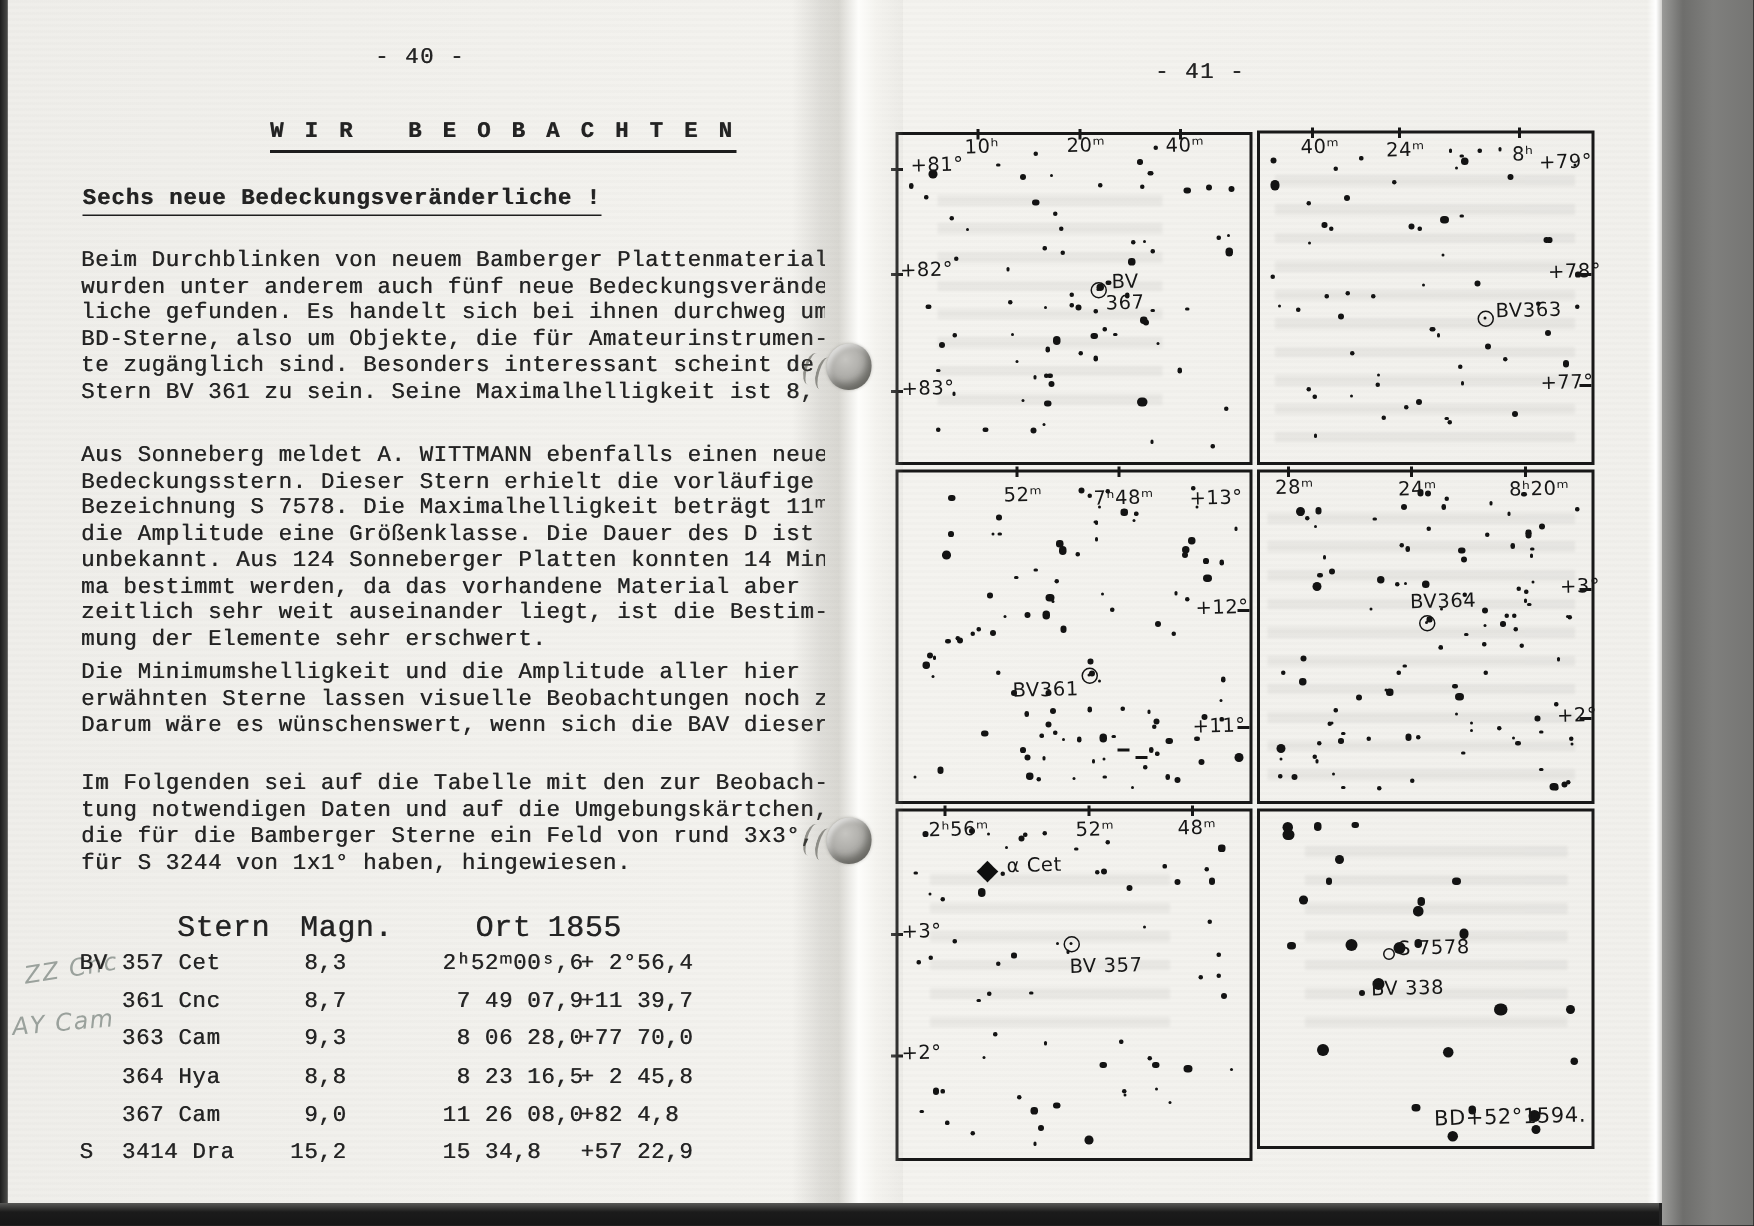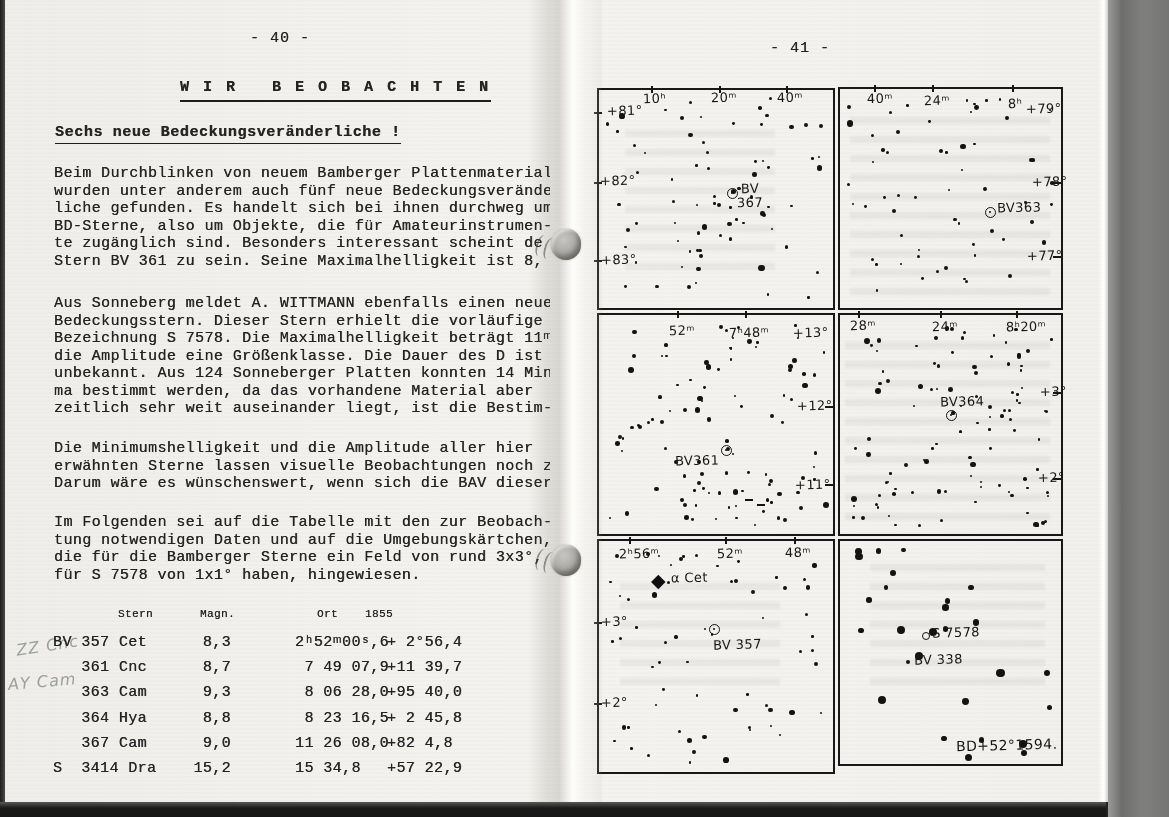--- a/index.html
+++ b/index.html
@@ -54,21 +54,21 @@
   }
   #left-text{position:absolute;left:54px;top:0;width:496px;height:802px;z-index:2;overflow:hidden;}
   .para{position:absolute;left:0;width:520px;}
   .tline{font-size:15px;line-height:17.5px;letter-spacing:0.4px;white-space:pre;}
   .mnote{
     position:absolute;z-index:2;font-family:"DejaVu Sans",sans-serif;font-style:italic;
     font-size:16px;color:#9aa19c;letter-spacing:1px;white-space:nowrap;
   }
   
   #table-block{position:absolute;left:0;top:0;z-index:2;}
-  .th{position:absolute;font-size:11px;letter-spacing:0.4px;white-space:pre;}
+  .th{position:absolute;font-size:20px;letter-spacing:0.4px;white-space:pre;}
   .trow{position:absolute;height:22px;}
   .tc{position:absolute;font-size:15px;letter-spacing:0.4px;white-space:pre;}
   .tc-stern{left:53px;}
   .tc-magn{left:180px;width:51px;text-align:right;}
   .tc-ort{left:295px;}
   .tc-dec{left:387px;}
   
   .chart{position:absolute;border:2.5px solid #181818;z-index:3;}
   .dot{position:absolute;background:#131313;border-radius:50%;}
   .clabel{
@@ -121,31 +121,32 @@
       <div class="tline typew">Stern BV 361 zu sein. Seine Maximalhelligkeit ist 8,</div>
     </div>
     <div class="para" style="top: 295px;">
       <div class="tline typew">Aus Sonneberg meldet A. WITTMANN ebenfalls einen neuen</div>
       <div class="tline typew">Bedeckungsstern. Dieser Stern erhielt die vorläufige</div>
       <div class="tline typew">Bezeichnung S 7578. Die Maximalhelligkeit beträgt 11ᵐ6</div>
       <div class="tline typew">die Amplitude eine Größenklasse. Die Dauer des D ist</div>
       <div class="tline typew">unbekannt. Aus 124 Sonneberger Platten konnten 14 Mini</div>
       <div class="tline typew">ma bestimmt werden, da das vorhandene Material aber</div>
       <div class="tline typew">zeitlich sehr weit auseinander liegt, ist die Bestim-</div>
+      <div class="tline typew">mung der Elemente sehr erschwert.</div>
     </div>
     <div class="para" style="top: 440px;">
       <div class="tline typew">Die Minimumshelligkeit und die Amplitude aller hier</div>
       <div class="tline typew">erwähnten Sterne lassen visuelle Beobachtungen noch zu</div>
       <div class="tline typew">Darum wäre es wünschenswert, wenn sich die BAV dieser</div>
     </div>
     <div class="para" style="top: 514px;">
       <div class="tline typew">Im Folgenden sei auf die Tabelle mit den zur Beobach-</div>
       <div class="tline typew">tung notwendigen Daten und auf die Umgebungskärtchen,</div>
       <div class="tline typew">die für die Bamberger Sterne ein Feld von rund 3x3°,</div>
-      <div class="tline typew">für S 7578 von 1x1° haben, hingewiesen.</div>
+      <div class="tline typew">für S 3244 von 1x1° haben, hingewiesen.</div>
     </div>
   </div>
 <div id="margin-notes">
     <div class="mnote" style="left: 16px; top: 636px; transform: rotate(-9deg);">ZZ Cnc</div>
     <div class="mnote" style="left: 8px; top: 672px; transform: rotate(-5deg);">AY Cam</div>
   </div>
 <div id="table-block">
     <div class="th typew" style="left: 118px; top: 608px;">Stern</div>
     <div class="th typew" style="left: 200px; top: 608px;">Magn.</div>
     <div class="th typew" style="left: 317px; top: 608px;">Ort</div>
@@ -159,21 +160,21 @@
     <div class="trow" style="left: 0px; top: 659.2px; width: 550px;">
       <div class="tc tc-stern typew">   361 Cnc</div>
       <div class="tc tc-magn typew">8,7</div>
       <div class="tc tc-ort typew"> 7 49 07,9</div>
       <div class="tc tc-dec typew">+11 39,7</div>
     </div>
     <div class="trow" style="left: 0px; top: 684.4px; width: 550px;">
       <div class="tc tc-stern typew">   363 Cam</div>
       <div class="tc tc-magn typew">9,3</div>
       <div class="tc tc-ort typew"> 8 06 28,0</div>
-      <div class="tc tc-dec typew">+95 40,0</div>
+      <div class="tc tc-dec typew">+77 70,0</div>
     </div>
     <div class="trow" style="left: 0px; top: 709.6px; width: 550px;">
       <div class="tc tc-stern typew">   364 Hya</div>
       <div class="tc tc-magn typew">8,8</div>
       <div class="tc tc-ort typew"> 8 23 16,5</div>
       <div class="tc tc-dec typew">+ 2 45,8</div>
     </div>
     <div class="trow" style="left: 0px; top: 734.8px; width: 550px;">
       <div class="tc tc-stern typew">   367 Cam</div>
       <div class="tc tc-magn typew">9,0</div>

